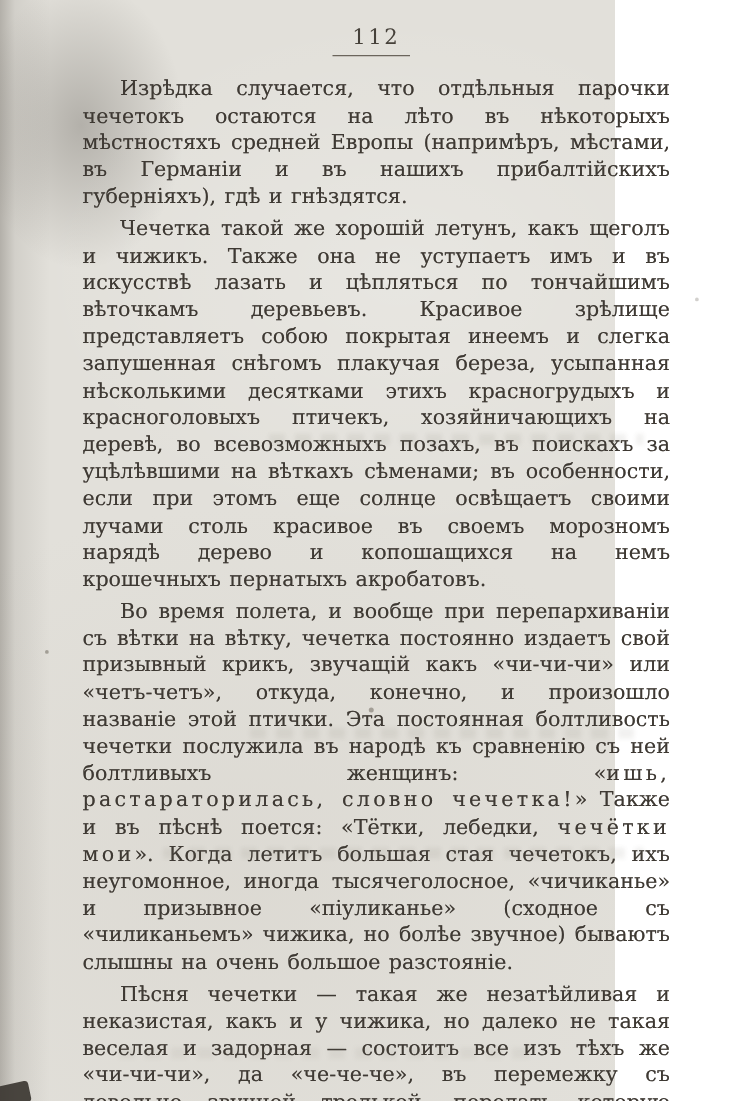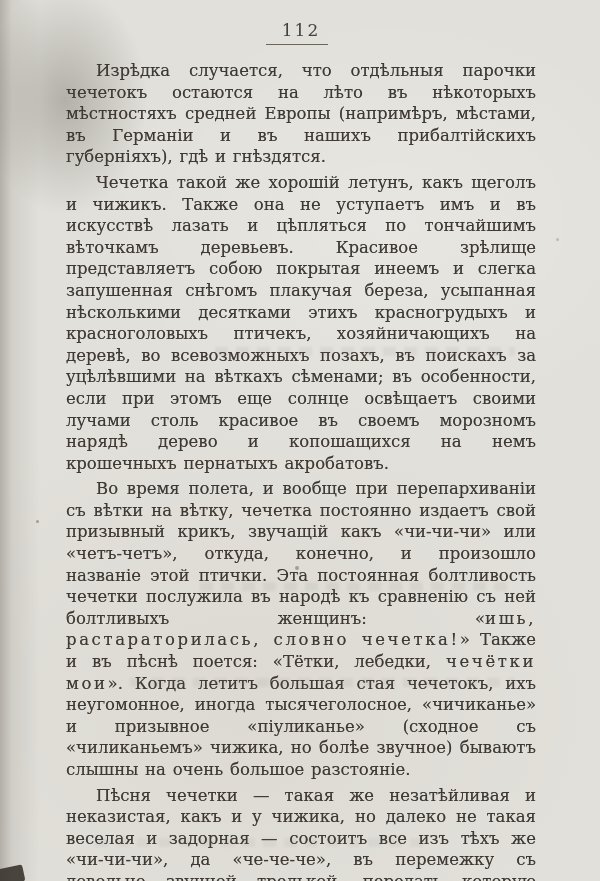--- a/index.html
+++ b/index.html
@@ -4,21 +4,21 @@
 <style>
   html, body {
     margin: 0;
     padding: 0;
     width: 600px;
     height: 881px;
     overflow: hidden;
   }
   .scan-page {
     position: relative;
-    width: 600px;
+    width: 492px;
     height: 881px;
     background:
       radial-gradient(ellipse 420px 300px at 65% 25%, rgba(255,255,255,0.20), rgba(255,255,255,0) 70%),
       radial-gradient(ellipse 500px 400px at 40% 80%, rgba(210,206,198,0.35), rgba(210,206,198,0) 75%),
       #e2e0da;
     font-family: "DejaVu Serif", "Liberation Serif", serif;
     color: #3e3933;
   }
   
   .left-shade {

